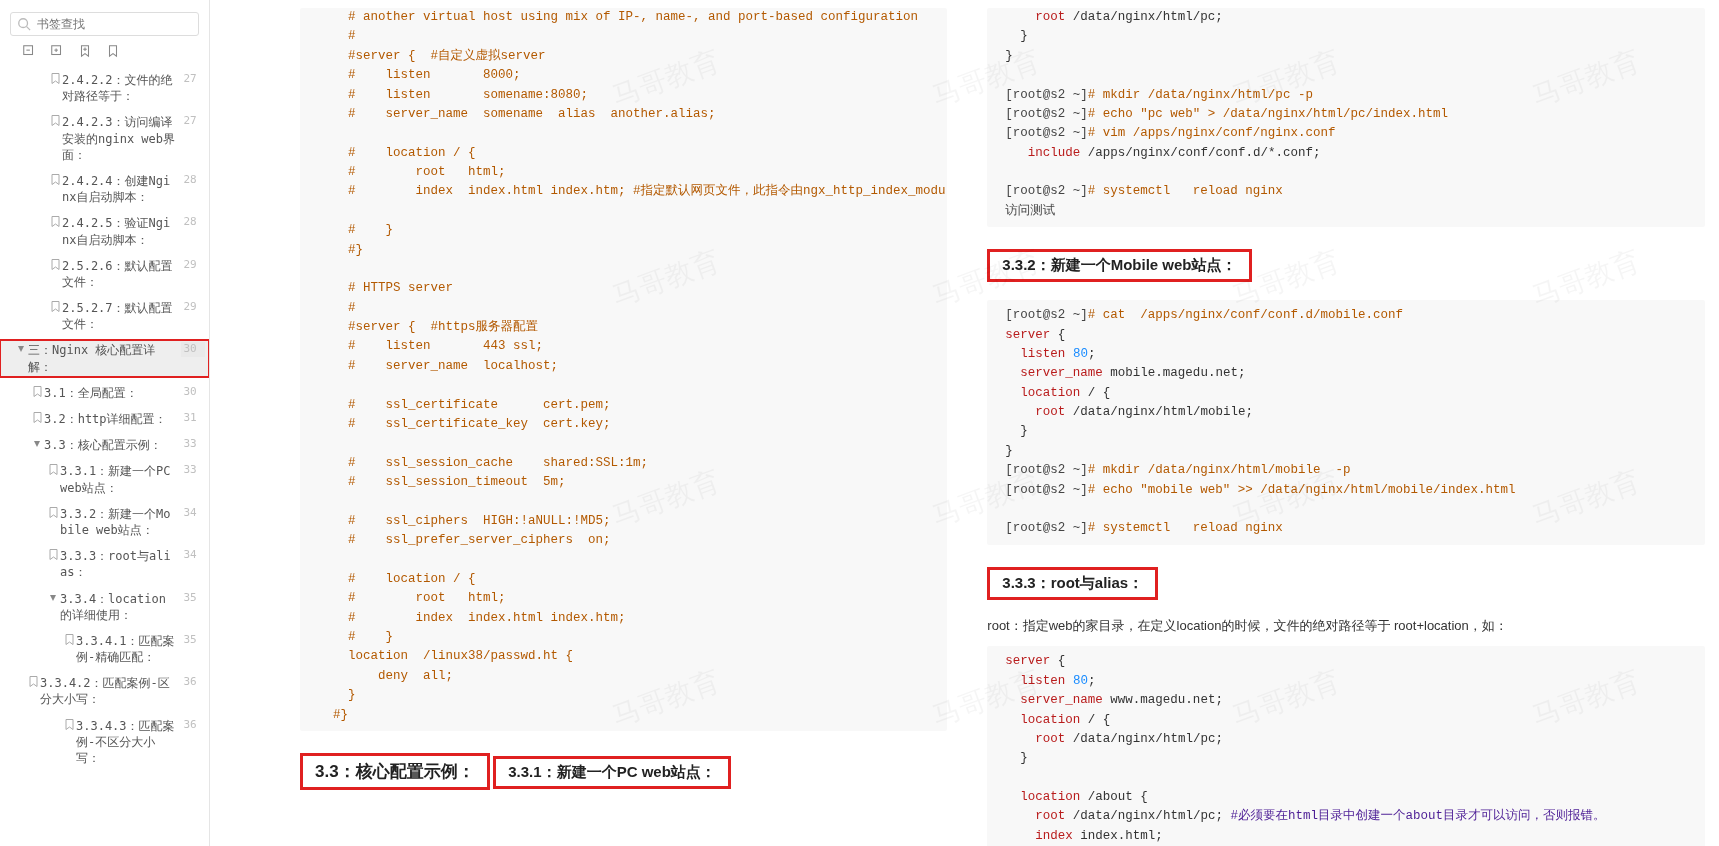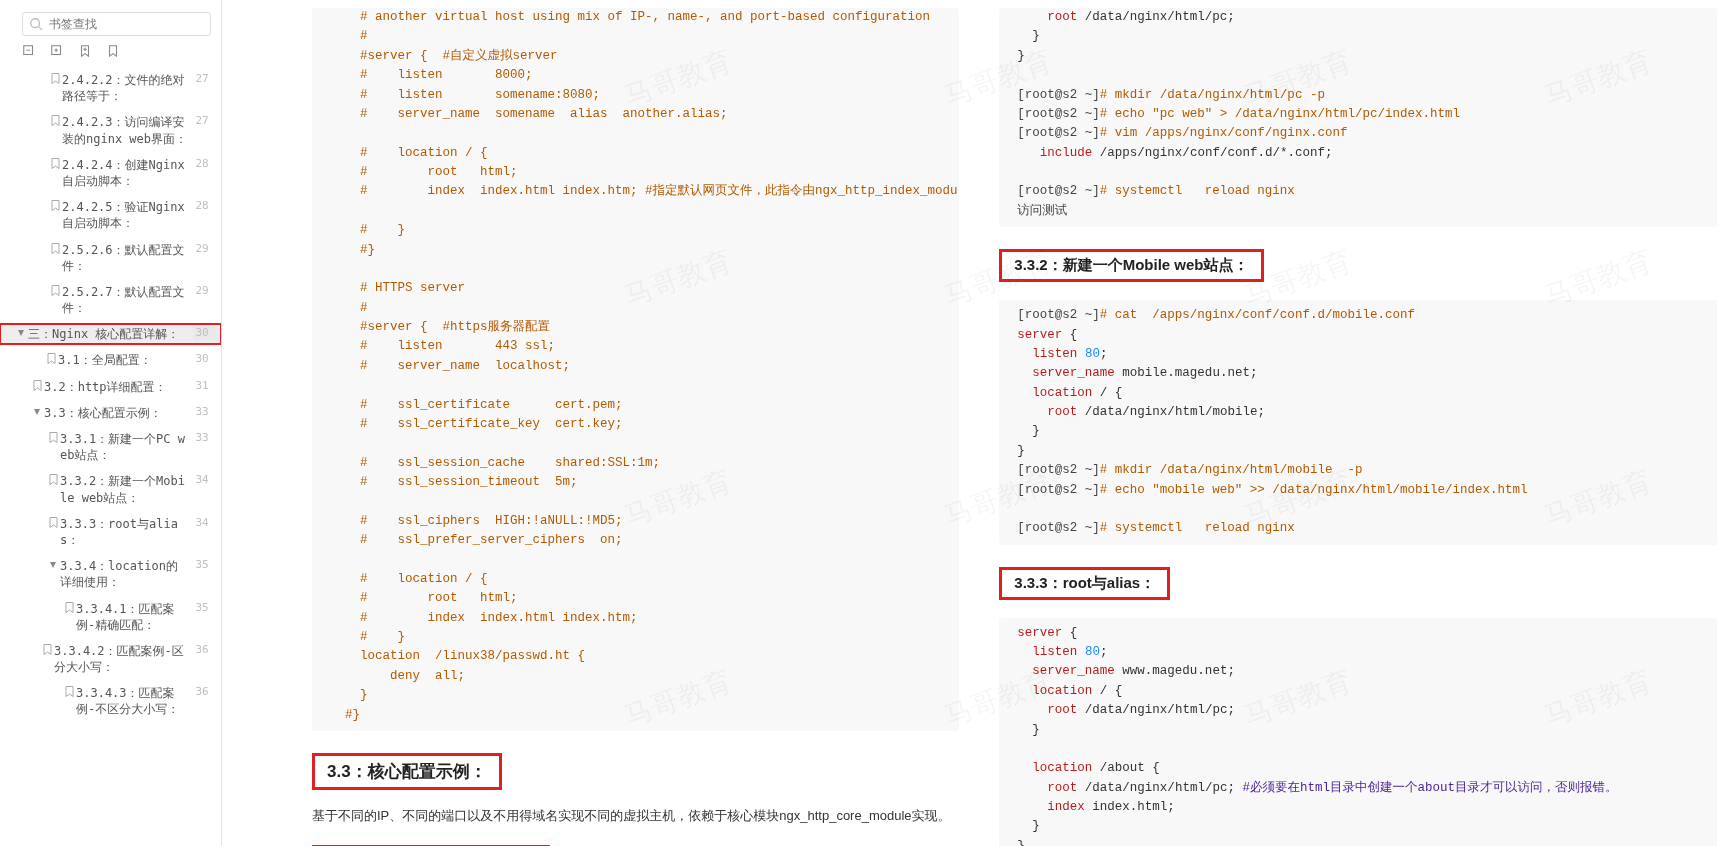--- a/index.html
+++ b/index.html
@@ -25,21 +25,20 @@
     padding: 4px 10px 8px 10px;
   }
   .search-box {
     display: flex;
     align-items: center;
     border: 1px solid #ddd;
     border-radius: 3px;
     padding: 4px 6px;
     color: #bbb;
     background: #fff;
-    margin-left: 12px;
   }
   .search-box .mag {
     width: 14px; height: 14px;
     margin-right: 6px;
     display: inline-flex;
   }
   .search-box input {
     border: none;
     outline: none;
     flex: 1;
@@ -254,21 +253,21 @@
       </div>
       <div class="spacer-row"></div>
       <div class="tree-item hl selbg" style="padding-left: 14px;">
         <span class="marker"><svg width="10" height="10" viewBox="0 0 10 10">
             <path d="M2 2 L8 5 L2 8 Z" fill="#888" transform="rotate(90 5 5)"></path>
           </svg></span>
         <span class="label">三：Nginx 核心配置详解：</span>
         <span class="pg hl">30</span>
       </div>
       <div class="spacer-row"></div>
-      <div class="tree-item" style="padding-left: 44px;">
+      <div class="tree-item" style="padding-left: 30px;">
         <span class="marker"><svg width="9" height="11" viewBox="0 0 9 11" fill="none" stroke="#aaa" stroke-width="1">
             <path d="M1 0.5h7v10l-3.5-2.5L1 10.5z"></path>
           </svg></span>
         <span class="label">3.1：全局配置：</span>
         <span class="pg">30</span>
       </div>
       <div class="spacer-row"></div>
       <div class="tree-item" style="padding-left: 30px;">
         <span class="marker"><svg width="9" height="11" viewBox="0 0 9 11" fill="none" stroke="#aaa" stroke-width="1">
             <path d="M1 0.5h7v10l-3.5-2.5L1 10.5z"></path>
@@ -318,21 +317,21 @@
       </div>
       <div class="spacer-row"></div>
       <div class="tree-item" style="padding-left: 62px;">
         <span class="marker"><svg width="9" height="11" viewBox="0 0 9 11" fill="none" stroke="#aaa" stroke-width="1">
             <path d="M1 0.5h7v10l-3.5-2.5L1 10.5z"></path>
           </svg></span>
         <span class="label">3.3.4.1：匹配案例-精确匹配：</span>
         <span class="pg">35</span>
       </div>
       <div class="spacer-row"></div>
-      <div class="tree-item" style="padding-left: 40px;">
+      <div class="tree-item" style="padding-left: 26px;">
         <span class="marker"><svg width="9" height="11" viewBox="0 0 9 11" fill="none" stroke="#aaa" stroke-width="1">
             <path d="M1 0.5h7v10l-3.5-2.5L1 10.5z"></path>
           </svg></span>
         <span class="label">3.3.4.2：匹配案例-区分大小写：</span>
         <span class="pg">36</span>
       </div>
       <div class="spacer-row"></div>
       <div class="tree-item" style="padding-left: 62px;">
         <span class="marker"><svg width="9" height="11" viewBox="0 0 9 11" fill="none" stroke="#aaa" stroke-width="1">
             <path d="M1 0.5h7v10l-3.5-2.5L1 10.5z"></path>
@@ -383,21 +382,20 @@
     #    location / {
     #        root   html;
     #        index  index.html index.htm;
     #    }
     location  /linux38/passwd.ht {
         deny  all;
     }
   #}</span></div>
 
       <div class="heading">3.3：核心配置示例：</div>
-      <div class="para">基于不同的IP、不同的端口以及不用得域名实现不同的虚拟主机，依赖于核心模块ngx_http_core_module实现。</div>
       <div class="heading small">3.3.1：新建一个PC web站点：</div>
       
     </div>
   </div>
 
   <div class="col">
     <div class="codeblock tight"><span class="kw">    root</span> /data/nginx/html/pc;
   }
 }
 
@@ -418,20 +416,21 @@
   <span class="kw">location</span> / {
     <span class="kw">root</span> /data/nginx/html/mobile;
   }
 }
 <span class="normal">[root@s2 ~]</span><span class="cmt"># mkdir /data/nginx/html/mobile  -p</span>
 <span class="normal">[root@s2 ~]</span><span class="cmt"># echo "mobile web" &gt;&gt; /data/nginx/html/mobile/index.html</span>
 
 <span class="normal">[root@s2 ~]</span><span class="cmt"># systemctl   reload nginx</span></div>
 
     <div class="heading small">3.3.3：root与alias：</div>
+    <div class="para">root：指定web的家目录，在定义location的时候，文件的绝对路径等于 root+location，如：</div>
 
     <div class="codeblock"><span class="kw">server</span> {
   <span class="kw">listen</span> <span class="num">80</span>;
   <span class="kw">server_name</span> www.magedu.net;
   <span class="kw">location</span> / {
     <span class="kw">root</span> /data/nginx/html/pc;
   }
 
   <span class="kw">location</span> /about {
     <span class="kw">root</span> /data/nginx/html/pc; <span class="hl-inline">#必须要在html目录中创建一个about目录才可以访问，否则报错。</span>

